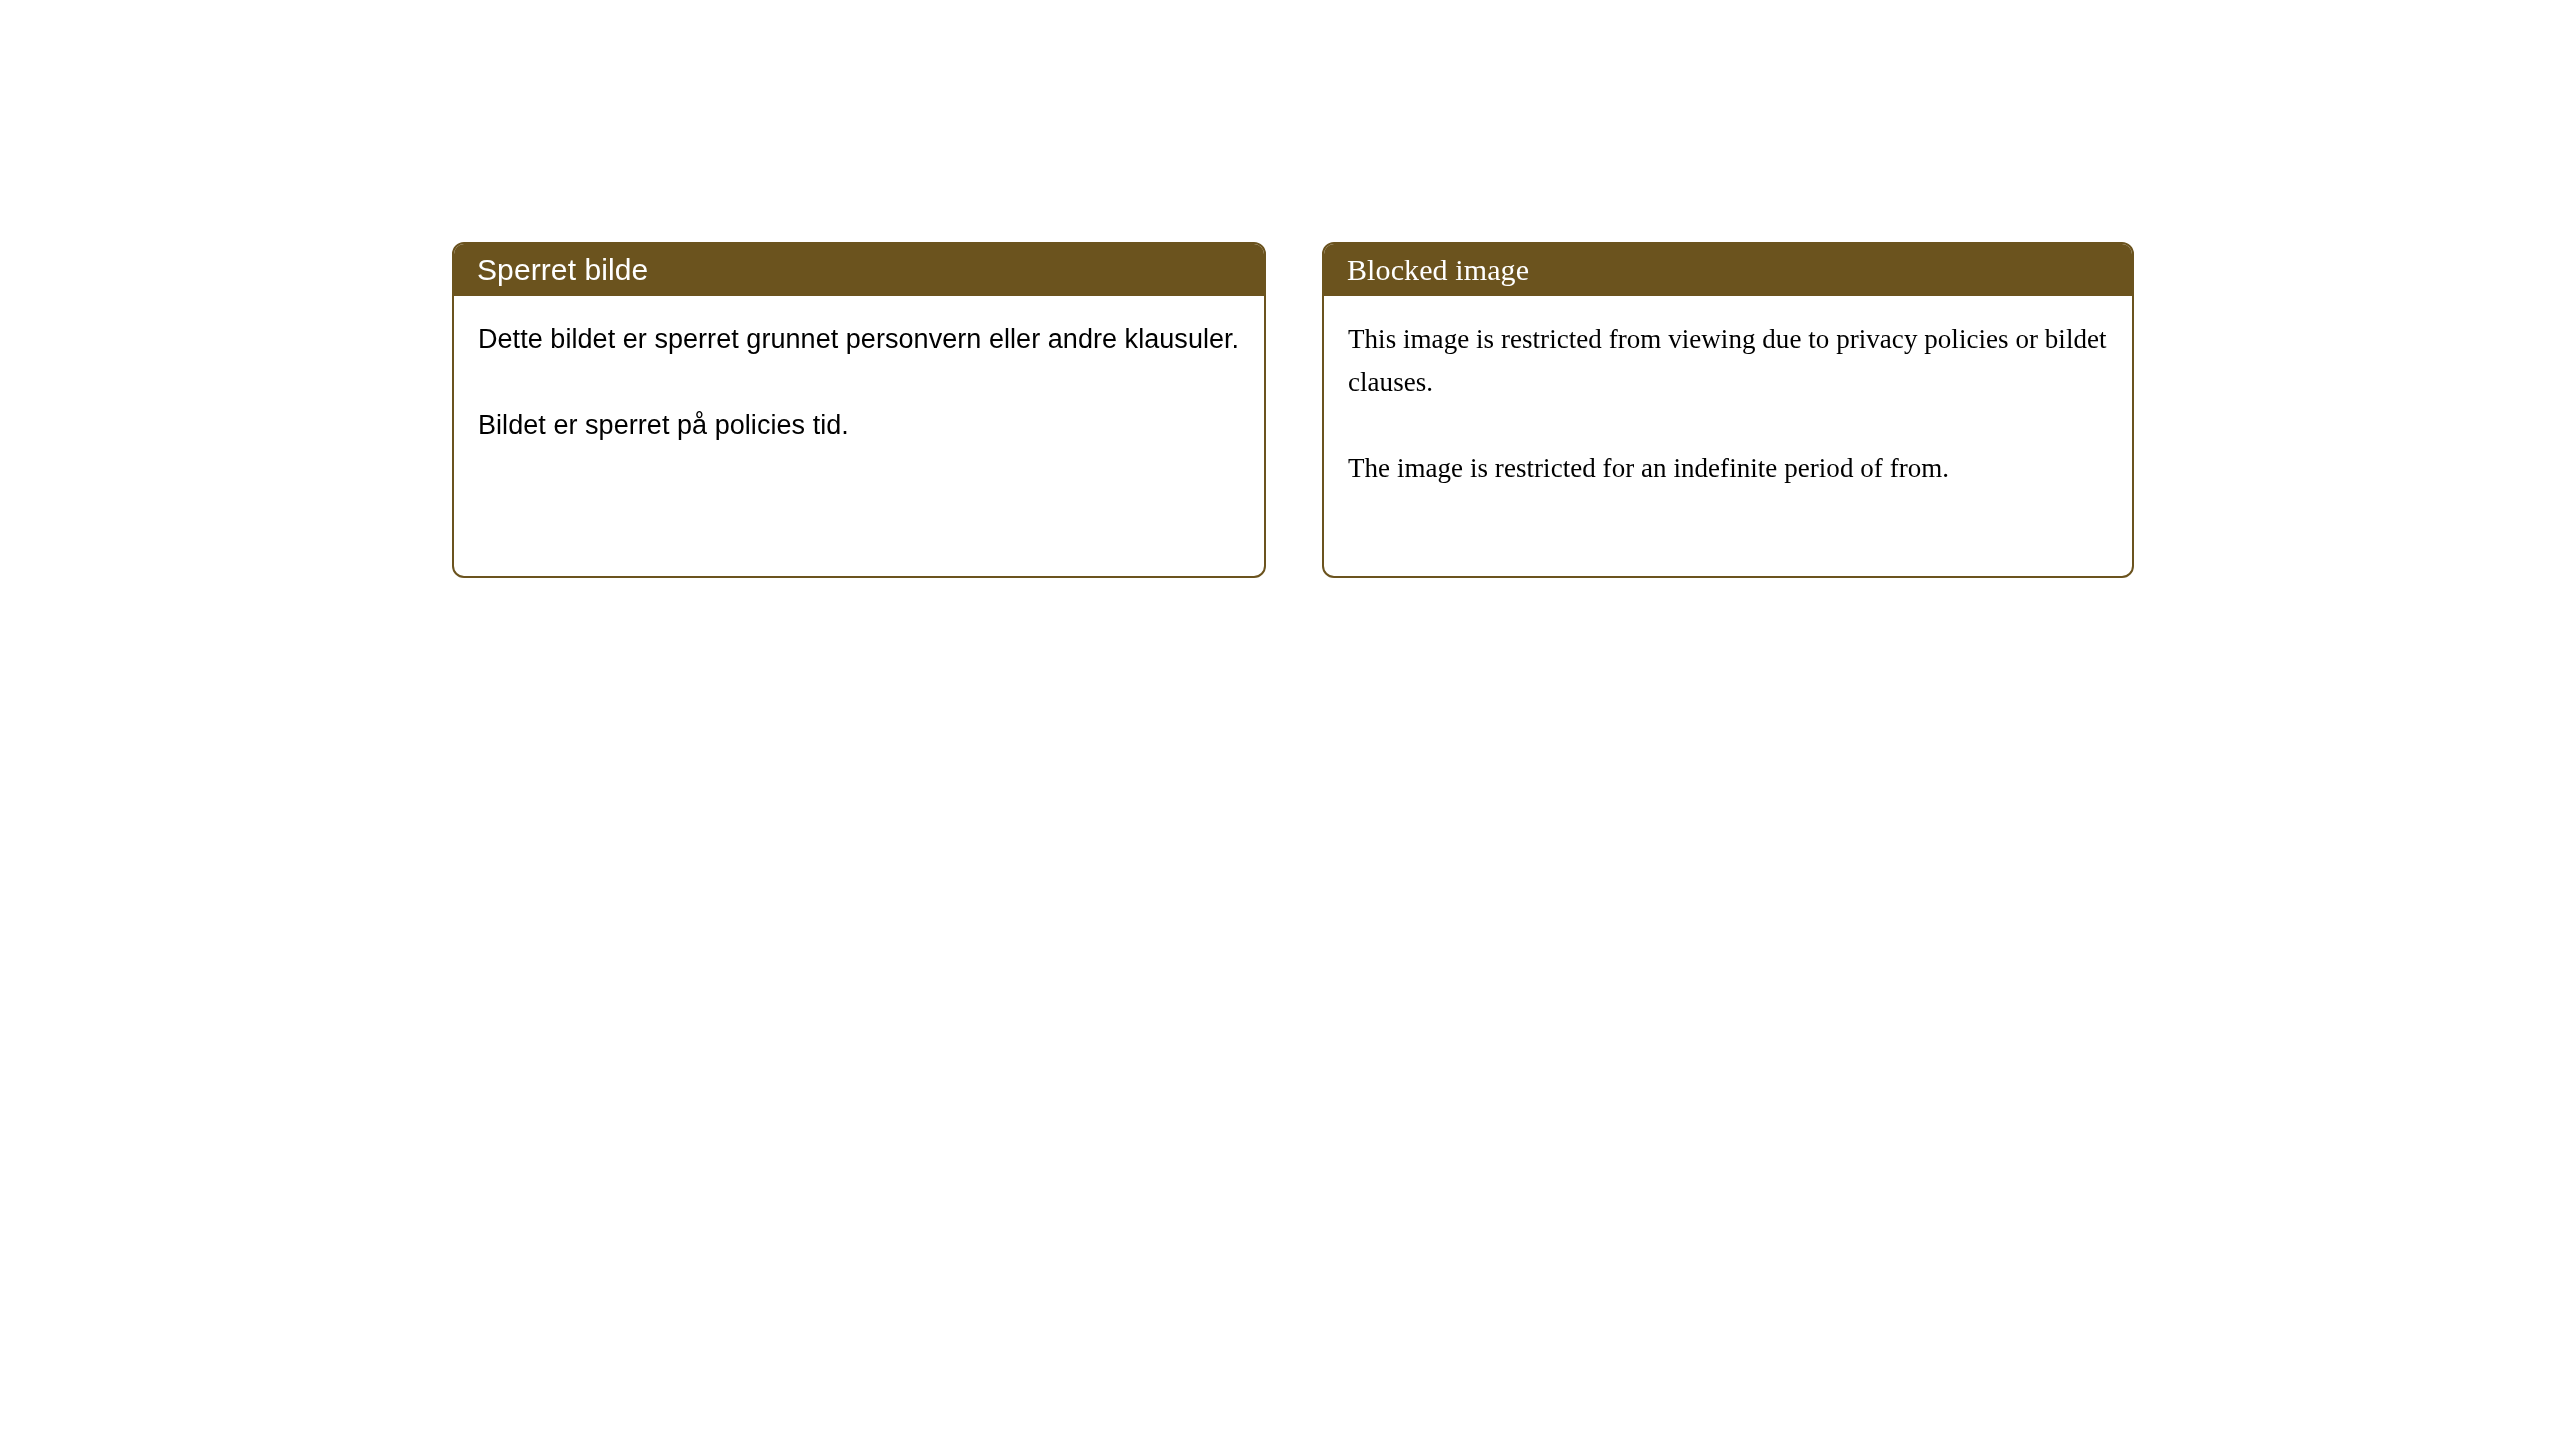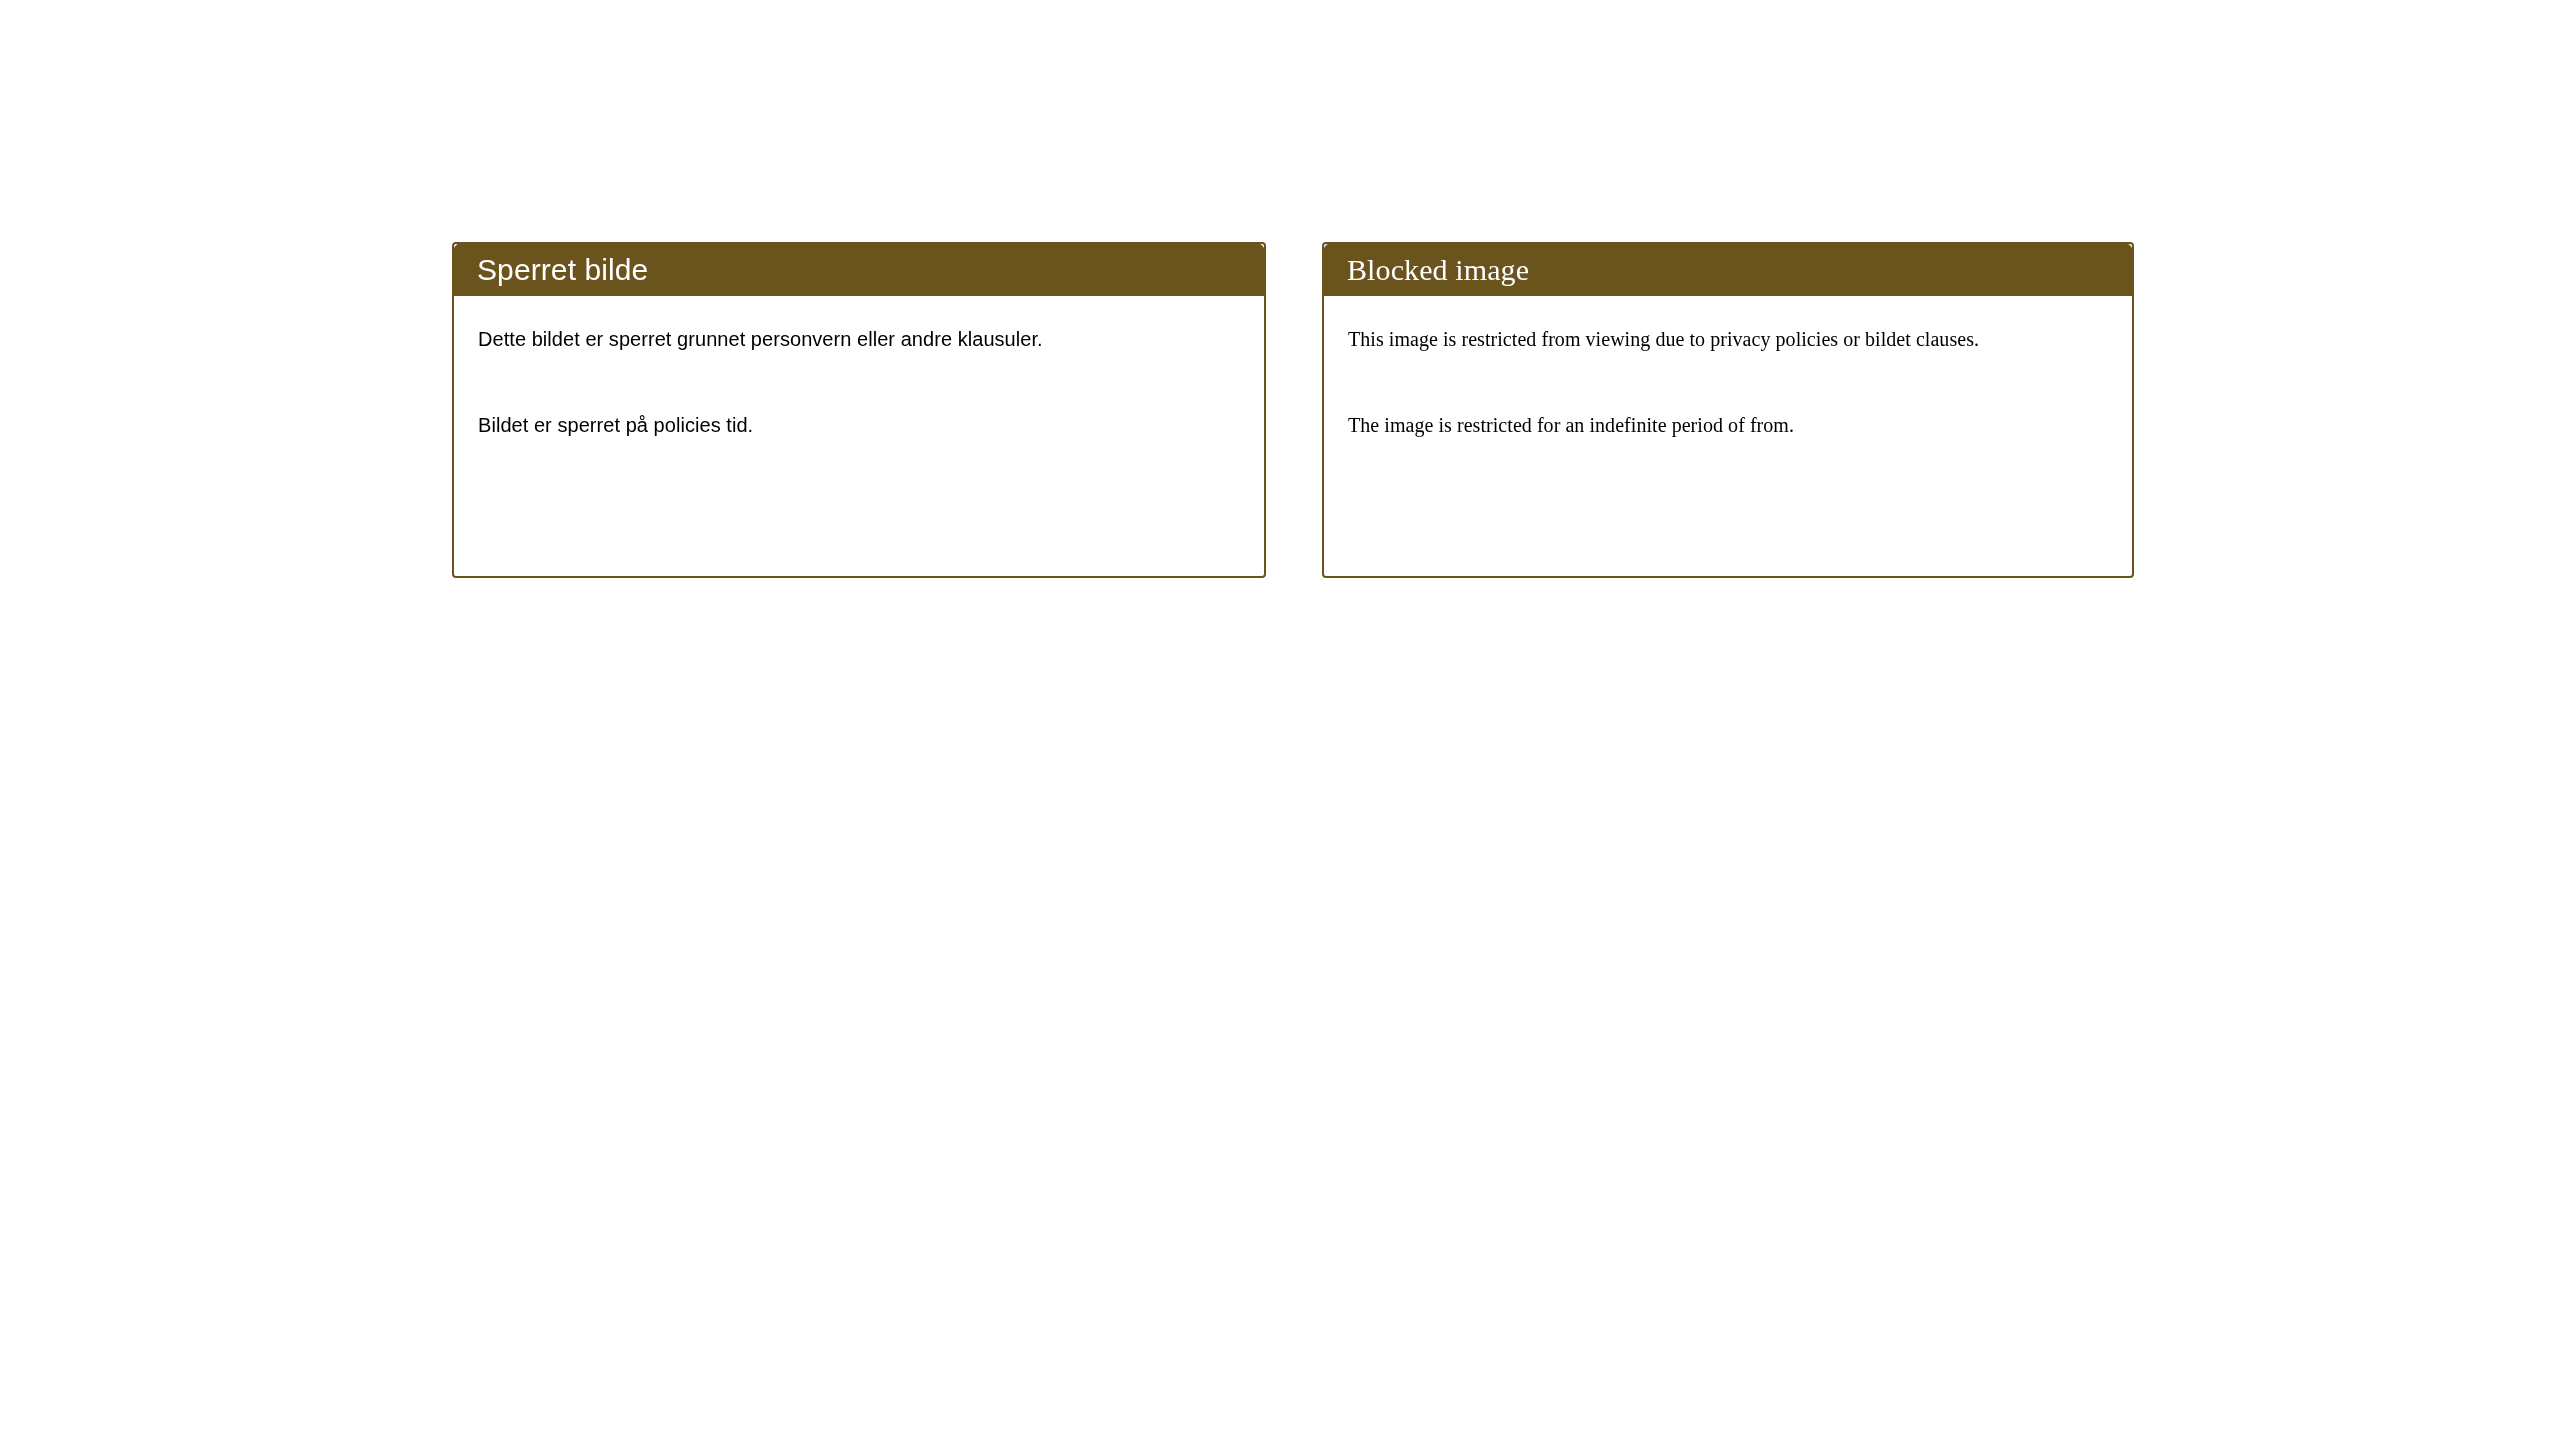--- a/index.html
+++ b/index.html
@@ -22,21 +22,21 @@
     background: #ffffff;
   }
 
   .notice-card {
     position: absolute;
     top: 242px;
     height: 336px;
     box-sizing: border-box;
     background: #ffffff;
     border: 2px solid #6b531e;
-    border-radius: 4px;
+    border-radius: 12px;
     overflow: hidden;
   }
 
   .card-left {
     left: 452px;
     width: 814px;
   }
 
   .card-right {
     left: 1322px;
@@ -64,21 +64,21 @@
     white-space: nowrap;
   }
 
   .card-body {
     padding: 22px 24px 0 24px;
     box-sizing: border-box;
   }
 
   .card-paragraph {
     color: #000000;
-    font-size: 20px;
+    font-size: 27px;
     line-height: 43px;
     font-weight: 400;
     margin: 0;
     letter-spacing: 0.05px;
   }
 
   .card-paragraph + .card-paragraph {
     margin-top: 43px;
   }
 </style>

